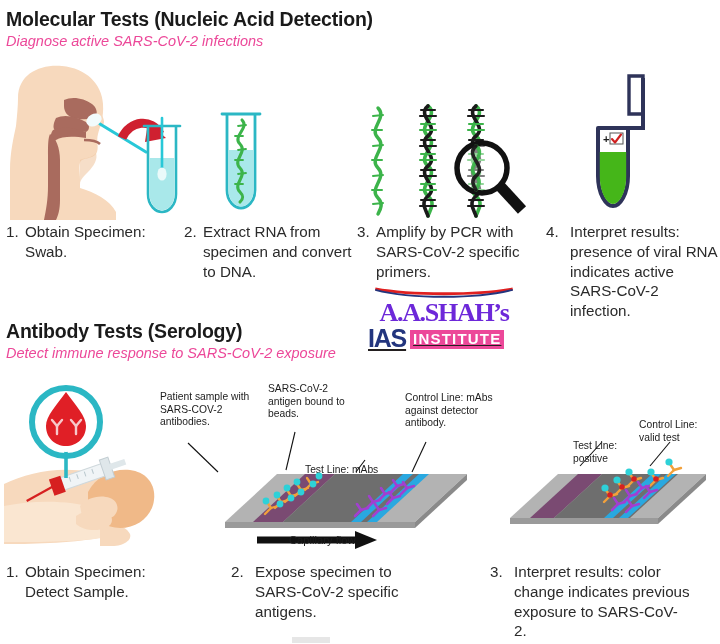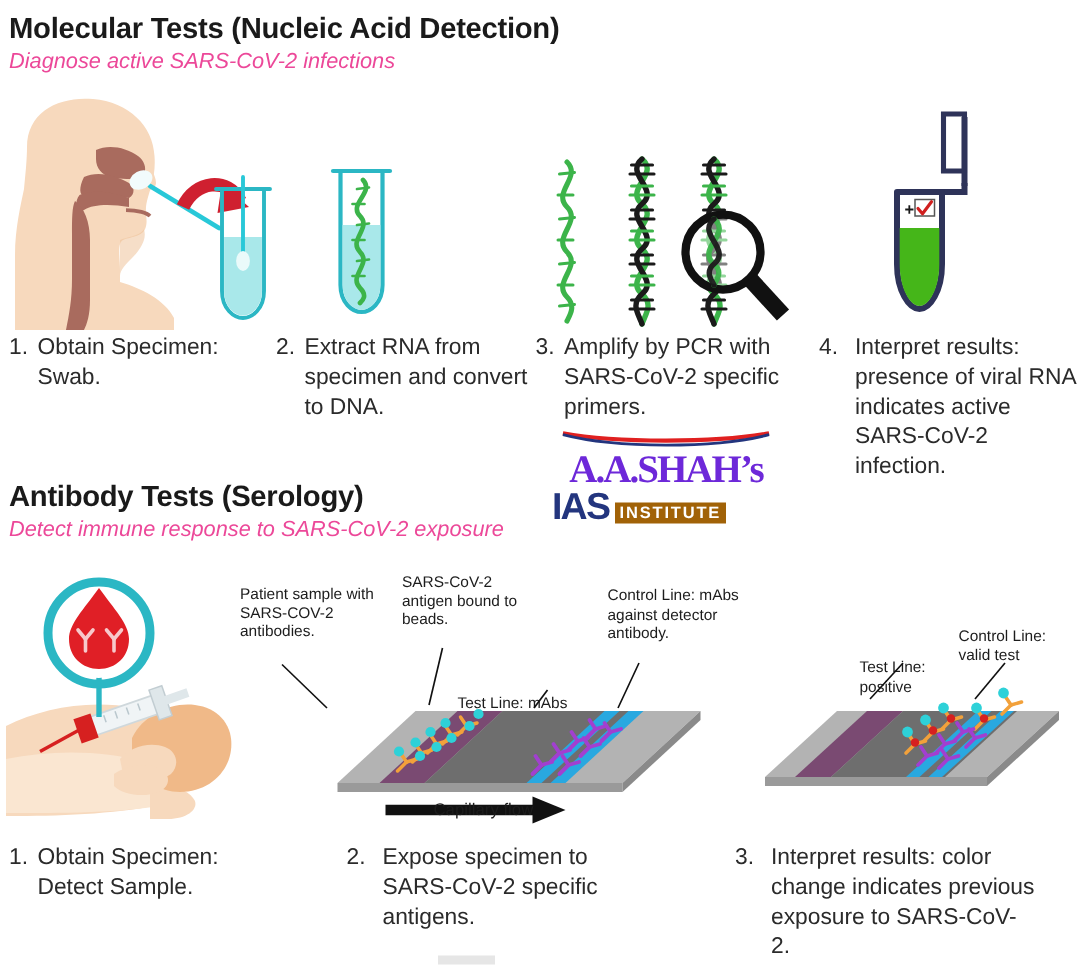--- a/index.html
+++ b/index.html
@@ -47,30 +47,30 @@
   svg { display: block; overflow: visible; }
 
   
   .logo { position: absolute; left: 368px; top: 287px; width: 152px; }
   .logo .swoosh { height: 13px; width: 152px; position: relative; }
   .logo-row1 {
     font-family: "Liberation Serif", serif;
     font-weight: bold; font-size: 26px; color: #6d28d9;
     letter-spacing: -1.3px; line-height: 1; text-align: center;
   }
-  .logo-row2 { display: flex; align-items: flex-end; gap: 4px; margin-top: 1px; }
+  .logo-row2 { display: flex; align-items: flex-end; gap: 4px; margin-top: 1px; text-decoration: underline; }
   .logo-ias {
     font-family: "Liberation Sans", sans-serif;
     font-weight: bold; font-size: 25px; color: #23357e;
     letter-spacing: -1.2px; line-height: 0.95;
   }
   .logo-inst {
-    background: #a16207; color: #fff;
+    background: #ec4899; color: #fff;
     font-family: "Liberation Sans", sans-serif;
-    font-weight: bold; font-size: 11px; letter-spacing: 1.2px;
+    font-weight: bold; font-size: 15px; letter-spacing: 1.2px;
     padding: 1px 3px 1px 3px; line-height: 1.1; margin-bottom: 2px;
   }
 
   
   .bottom-bar {
     position: absolute; left: 292px; top: 637px;
     width: 38px; height: 6px; background: #e6e6e6;
   }
 </style>
 </head>

